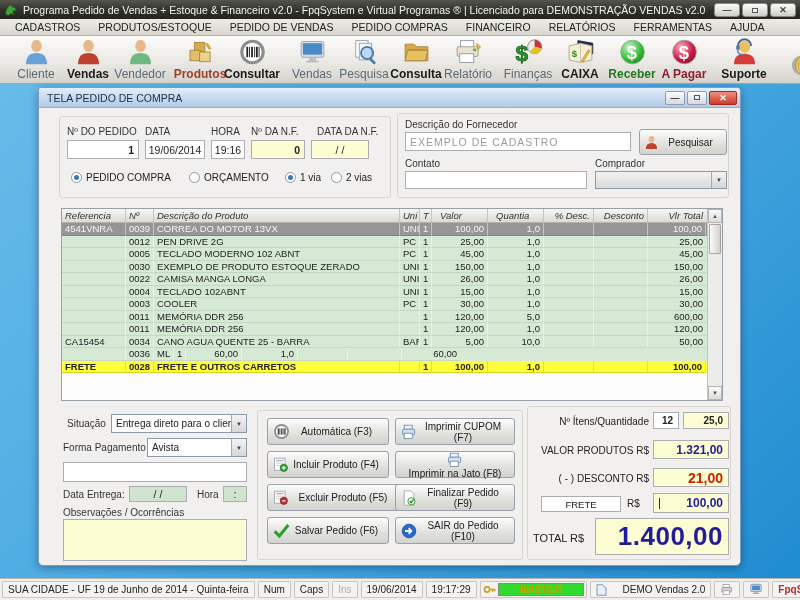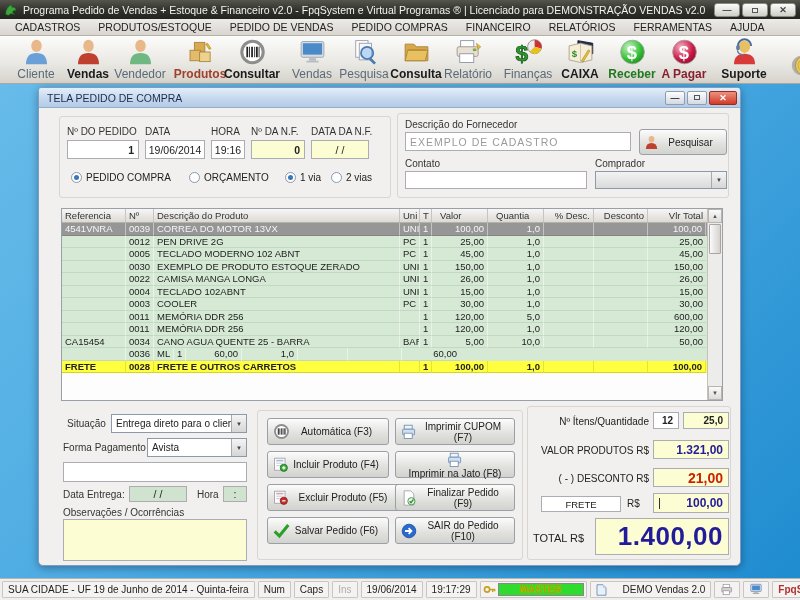--- a/index.html
+++ b/index.html
@@ -77,21 +77,21 @@
   .btn { border:1px solid #9aa0a8; border-radius:3px; background:linear-gradient(180deg,#fcfcfc,#e0e0dd 60%,#d2d2ce);
     display:flex; align-items:center; font-size:10px; color:#222; }
   .btn svg { flex:0 0 auto; }
   .btn .btxt { flex:1; text-align:center; }
 
   
   .grid { position:absolute; left:22px; top:100px; width:662px; height:193px; border:1px solid #9aa0a8;
     background:#fdfdfd; display:flex; }
   .grid-main { flex:1; display:flex; flex-direction:column; overflow:hidden; }
   .thead { display:flex; height:14px; background:linear-gradient(180deg,#f6f6f5,#dcdad5);
-    border-bottom:1px solid #b5b2ab; }
+    border-bottom:1px solid #b5b2ab;font-style:italic; }
   .th { font-size:9.5px; color:#333; padding:1px 3px; border-right:1px solid #c8c5bf; overflow:hidden; white-space:nowrap; }
   .trow { display:flex; height:12.5px; background:#d5e9d5; }
   .td { font-size:9.5px; padding:0 3px; line-height:12px; border-right:1px solid #e9f4e9;
     border-bottom:1px solid #c3d8c3; overflow:hidden; white-space:nowrap; }
   .trow.sel { background:#969696; }
   .trow.sel .td { color:#f5f5f5; border-right:1px solid #c4c4c4; border-bottom:1px solid #848484; }
   .trow.frete { background:#ffff3d; }
   .trow.frete .td { border-right:1px solid #e4e433; border-bottom:1px solid #d6d620; font-weight:bold; }
   .c-ref{width:64px;} .c-num{width:28px;} .c-desc{width:246px;} .c-uni{width:20px;text-align:center;}
   .c-t{width:12px;text-align:center;} .c-valor{width:56px;text-align:right;} .c-qtd{width:56px;text-align:right;}
@@ -320,21 +320,21 @@
 
         <div class="gbox" style="left:20px;top:8px;width:332px;height:82px;"></div>
         <span class="lbl" style="left:28px;top:18px;">Nº DO PEDIDO</span>
         <div class="field right bold" style="left:28px;top:32px;width:72px;height:19px;">1</div>
         <span class="lbl" style="left:106px;top:18px;">DATA</span>
         <div class="field center" style="left:106px;top:32px;width:60px;height:19px;">19/06/2014</div>
         <span class="lbl" style="left:172px;top:18px;">HORA</span>
         <div class="field center" style="left:172px;top:32px;width:34px;height:19px;">19:16</div>
         <span class="lbl" style="left:212px;top:18px;">Nº DA N.F.</span>
         <div class="field yellow right bold" style="left:212px;top:32px;width:54px;height:19px;">0</div>
-        <span class="lbl" style="left:272px;top:18px;">DATA DA N.F.</span>
+        <span class="lbl" style="left:278px;top:18px;">DATA DA N.F.</span>
         <div class="field yellow center" style="left:272px;top:32px;width:58px;height:19px;">/  /</div>
         <span class="radio on" style="left:32px;top:64px;">
             <span class="rdot"></span>
             <span>PEDIDO COMPRA</span>
           </span>
         <span class="radio" style="left:150px;top:64px;">
             <span class="rdot"></span>
             <span>ORÇAMENTO</span>
           </span>
         <span class="radio on" style="left:246px;top:64px;">

